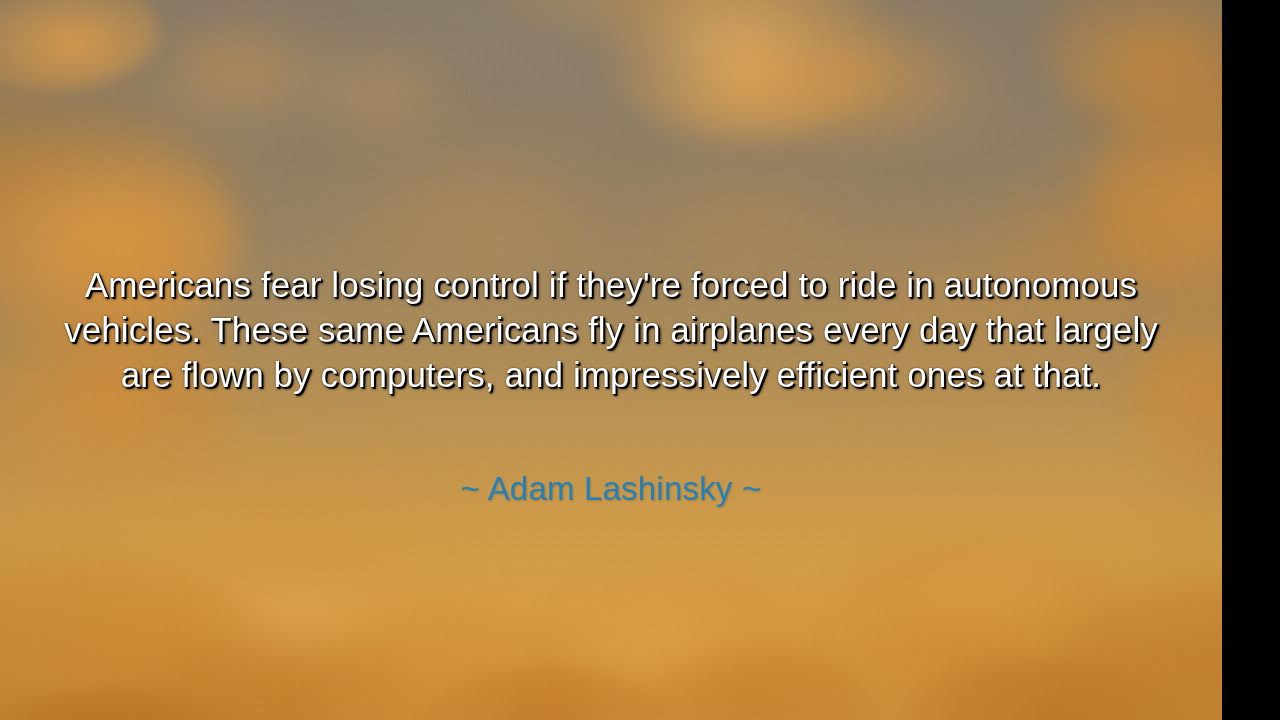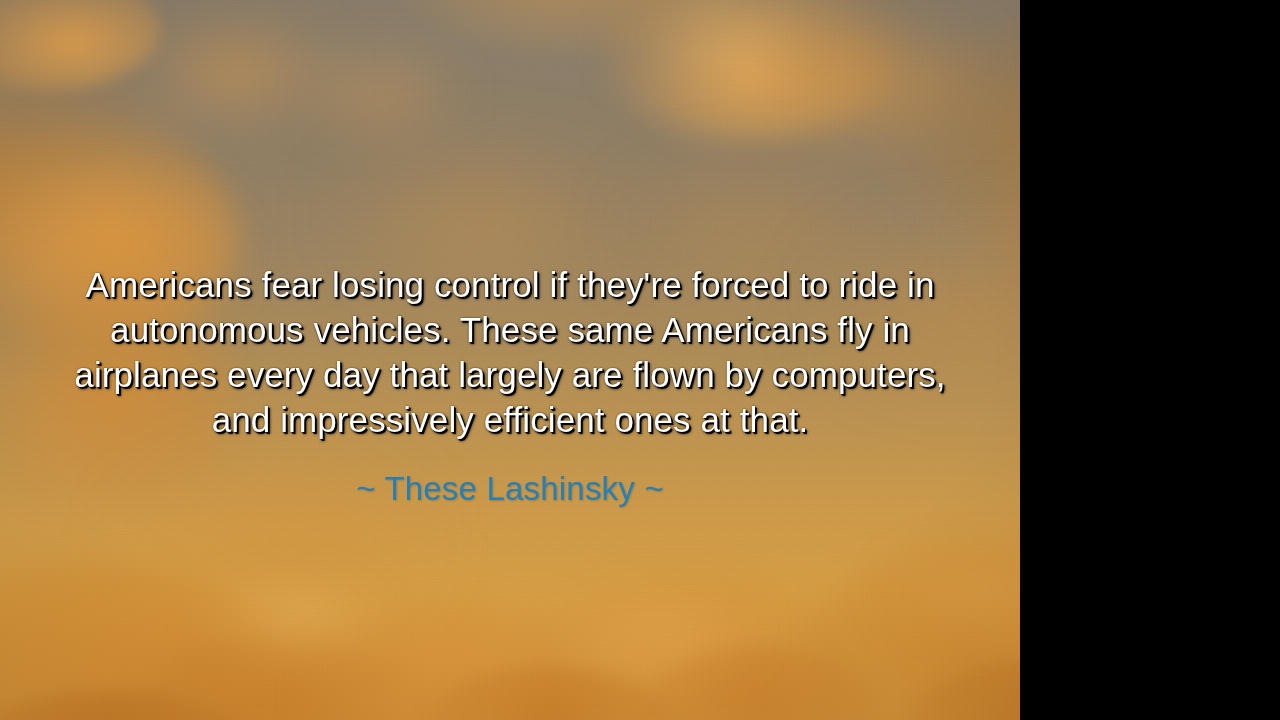--- a/index.html
+++ b/index.html
@@ -2,21 +2,21 @@
 <html><head>
 <meta charset="utf-8">
 <style>
   html, body {
     margin: 0;
     padding: 0;
     background: #000;
   }
   #stage {
     position: relative;
-    width: 1020px;
+    width: 1222px;
     height: 720px;
     overflow: hidden;
     font-family: "Liberation Sans", sans-serif;
   }
 
   
   .sky-base {
     position: absolute;
     inset: 0;
     background:
@@ -239,15 +239,15 @@
     <div class="puff c-h4 soft"></div>
   </div>
 
   <div class="vignette"></div>
   <div class="grain"></div>
 
   <div class="quote-block">
     <p class="quote-text">Americans fear losing control if they're forced to ride in autonomous vehicles. These same Americans fly in airplanes every day that largely are flown by computers, and impressively efficient ones at that.</p>
   </div>
 
-  <div class="attribution">~ These Lashinsky ~</div>
+  <div class="attribution">~ Adam Lashinsky ~</div>
 
 </div>
 
 </body></html>

